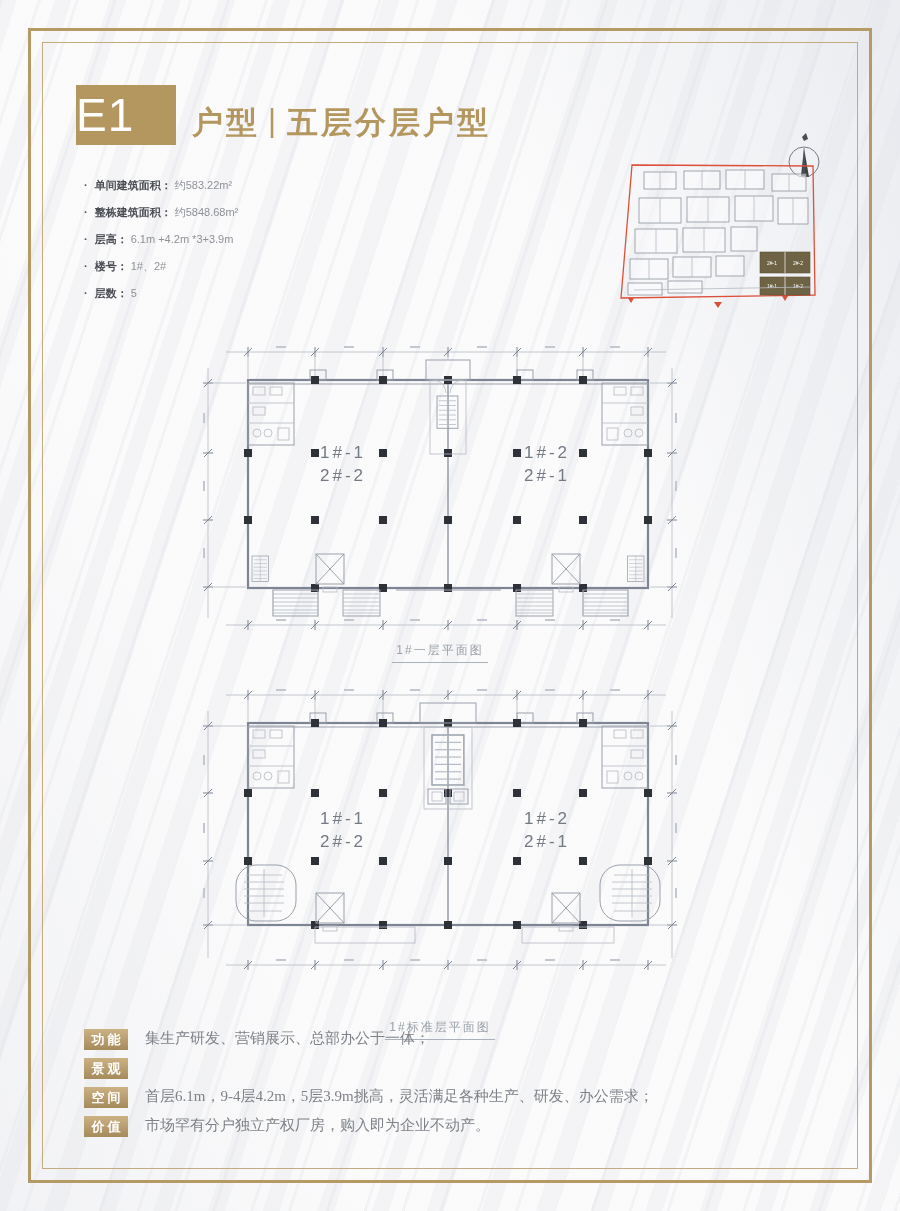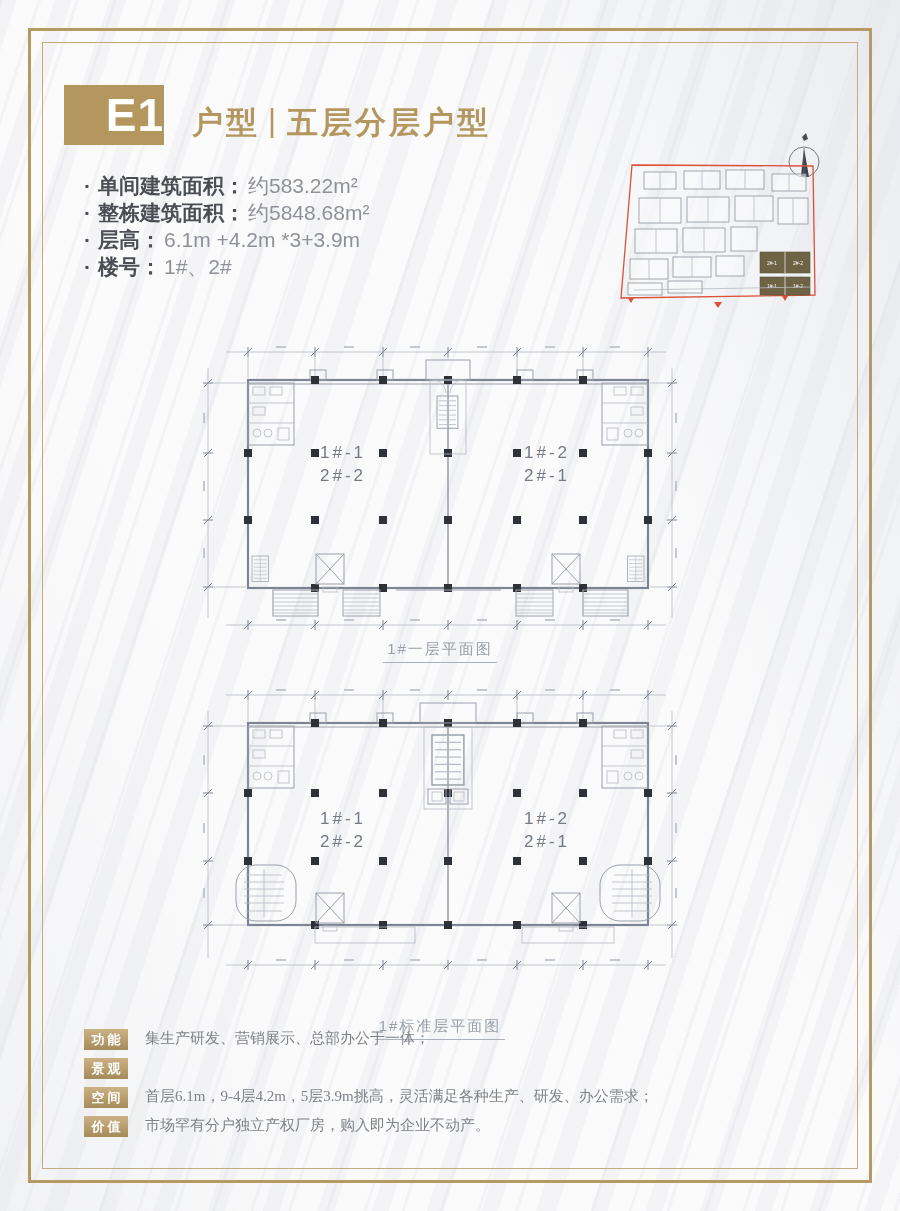--- a/index.html
+++ b/index.html
@@ -7,39 +7,39 @@
   .page{position:relative;width:900px;height:1211px;overflow:hidden;
     background:
       linear-gradient(250deg, rgba(221,224,231,0.55) 0%, rgba(255,255,255,0) 34%),
       linear-gradient(70deg, rgba(224,226,232,0.35) 0%, rgba(255,255,255,0) 28%),
       repeating-linear-gradient(108deg, rgba(206,209,217,0.18) 0 3px, rgba(255,255,255,0) 3px 36px),
       repeating-linear-gradient(108deg, rgba(213,216,223,0.10) 0 16px, rgba(255,255,255,0.45) 16px 52px),
       #f7f7f8;}
   .frame-outer{position:absolute;inset:28px;border:3px solid #b69a66;pointer-events:none;}
   .frame-inner{position:absolute;inset:42px;border:1px solid #c2ab80;pointer-events:none;}
 
-  .code-box{position:absolute;left:64px;top:85px;width:100px;height:60px;background:#b3975f;
-    color:#fff;font-size:46px;font-weight:bold;display:flex;align-items:center;justify-content:flex-end;letter-spacing:1px;}
+  .code-box{position:absolute;left:76px;top:85px;width:100px;height:60px;background:#b3975f;
+    color:#fff;font-size:46px;font-weight:normal;display:flex;align-items:center;justify-content:flex-start;letter-spacing:1px;}
   .title{position:absolute;left:192px;top:102px;font-size:31px;font-weight:bold;color:#b3975f;letter-spacing:3px;white-space:nowrap;}
   .title .sep{font-weight:normal;margin:0 8px;position:relative;top:-2px;}
 
   .specs{position:absolute;left:84px;top:172px;list-style:none;margin:0;padding:0;}
-  .specs li{height:27px;line-height:27px;font-size:21px;white-space:nowrap;}
+  .specs li{height:27px;line-height:27px;font-size:11px;white-space:nowrap;}
   .bullet{color:#4a4d53;margin-right:7px;font-weight:bold;}
   .spec-label{font-weight:bold;color:#4a4d53;}
   .spec-value{color:#8e9197;margin-left:3px;}
 
   .sitemap{position:absolute;left:614px;top:150px;width:215px;height:162px;}
   .compass{position:absolute;left:781px;top:128px;width:46px;height:64px;}
 
   .plan{position:absolute;left:196px;width:488px;height:300px;}
   .plan1{top:338px;} .plan2{top:683px;}
   .unit-label{position:absolute;width:120px;text-align:center;color:#737a84;font-size:17px;letter-spacing:3px;line-height:23px;}
   .caption{position:absolute;left:196px;width:488px;text-align:center;}
-  .caption span{display:inline-block;color:#99a0a8;font-size:15px;letter-spacing:2px;
+  .caption span{display:inline-block;color:#99a0a8;font-size:12px;letter-spacing:2px;
     border-bottom:1px solid #aab1b9;padding:0 4px 3px 4px;text-align:right;}
   .caption1{top:640px;} .caption2{top:977px;margin-top:40px;}
 
   .features{position:absolute;left:84px;top:1029px;}
   .feature{display:flex;align-items:flex-start;margin-bottom:8px;}
   .badge{width:44px;height:21px;flex:0 0 44px;background:linear-gradient(180deg,#ccb184,#a58b5a);
     color:#fff;font-size:13px;font-weight:bold;display:flex;align-items:center;justify-content:center;letter-spacing:3px;text-indent:3px;}
   .feature-text{font-size:15px;color:#7e8288;margin-left:17px;white-space:nowrap;font-family:Liberation Serif, serif;}
 
   
@@ -67,20 +67,21 @@
   </div>
   <div class="title">
     <span>户型</span><span class="sep">|</span><span>五层分层户型</span>
   </div>
 
   <ul class="specs">
     <li><span class="bullet">·</span><span class="spec-label">单间建筑面积：</span><span class="spec-value">约583.22m²</span></li>
     <li><span class="bullet">·</span><span class="spec-label">整栋建筑面积：</span><span class="spec-value">约5848.68m²</span></li>
     <li><span class="bullet">·</span><span class="spec-label">层高：</span><span class="spec-value">6.1m +4.2m *3+3.9m</span></li>
     <li><span class="bullet">·</span><span class="spec-label">楼号：</span><span class="spec-value">1#、2#</span></li>
+    <li><span class="bullet">·</span><span class="spec-label">层数：</span><span class="spec-value">5</span></li>
   </ul>
 
   <svg class="compass" viewBox="0 0 46 64">
     <circle cx="23" cy="34" r="15" class="t" style="stroke:#767c85"></circle>
     <polygon points="21,9 25,5 27,11 23,13" fill="#4a4d53"></polygon>
     <polygon points="23,20 28,49 20,48" fill="#3c3f45"></polygon>
     <line x1="23" y1="20" x2="23" y2="49" stroke="#6b7078" stroke-width="0.6"></line>
   </svg>
 
   <svg class="sitemap" viewBox="0 0 215 162">

